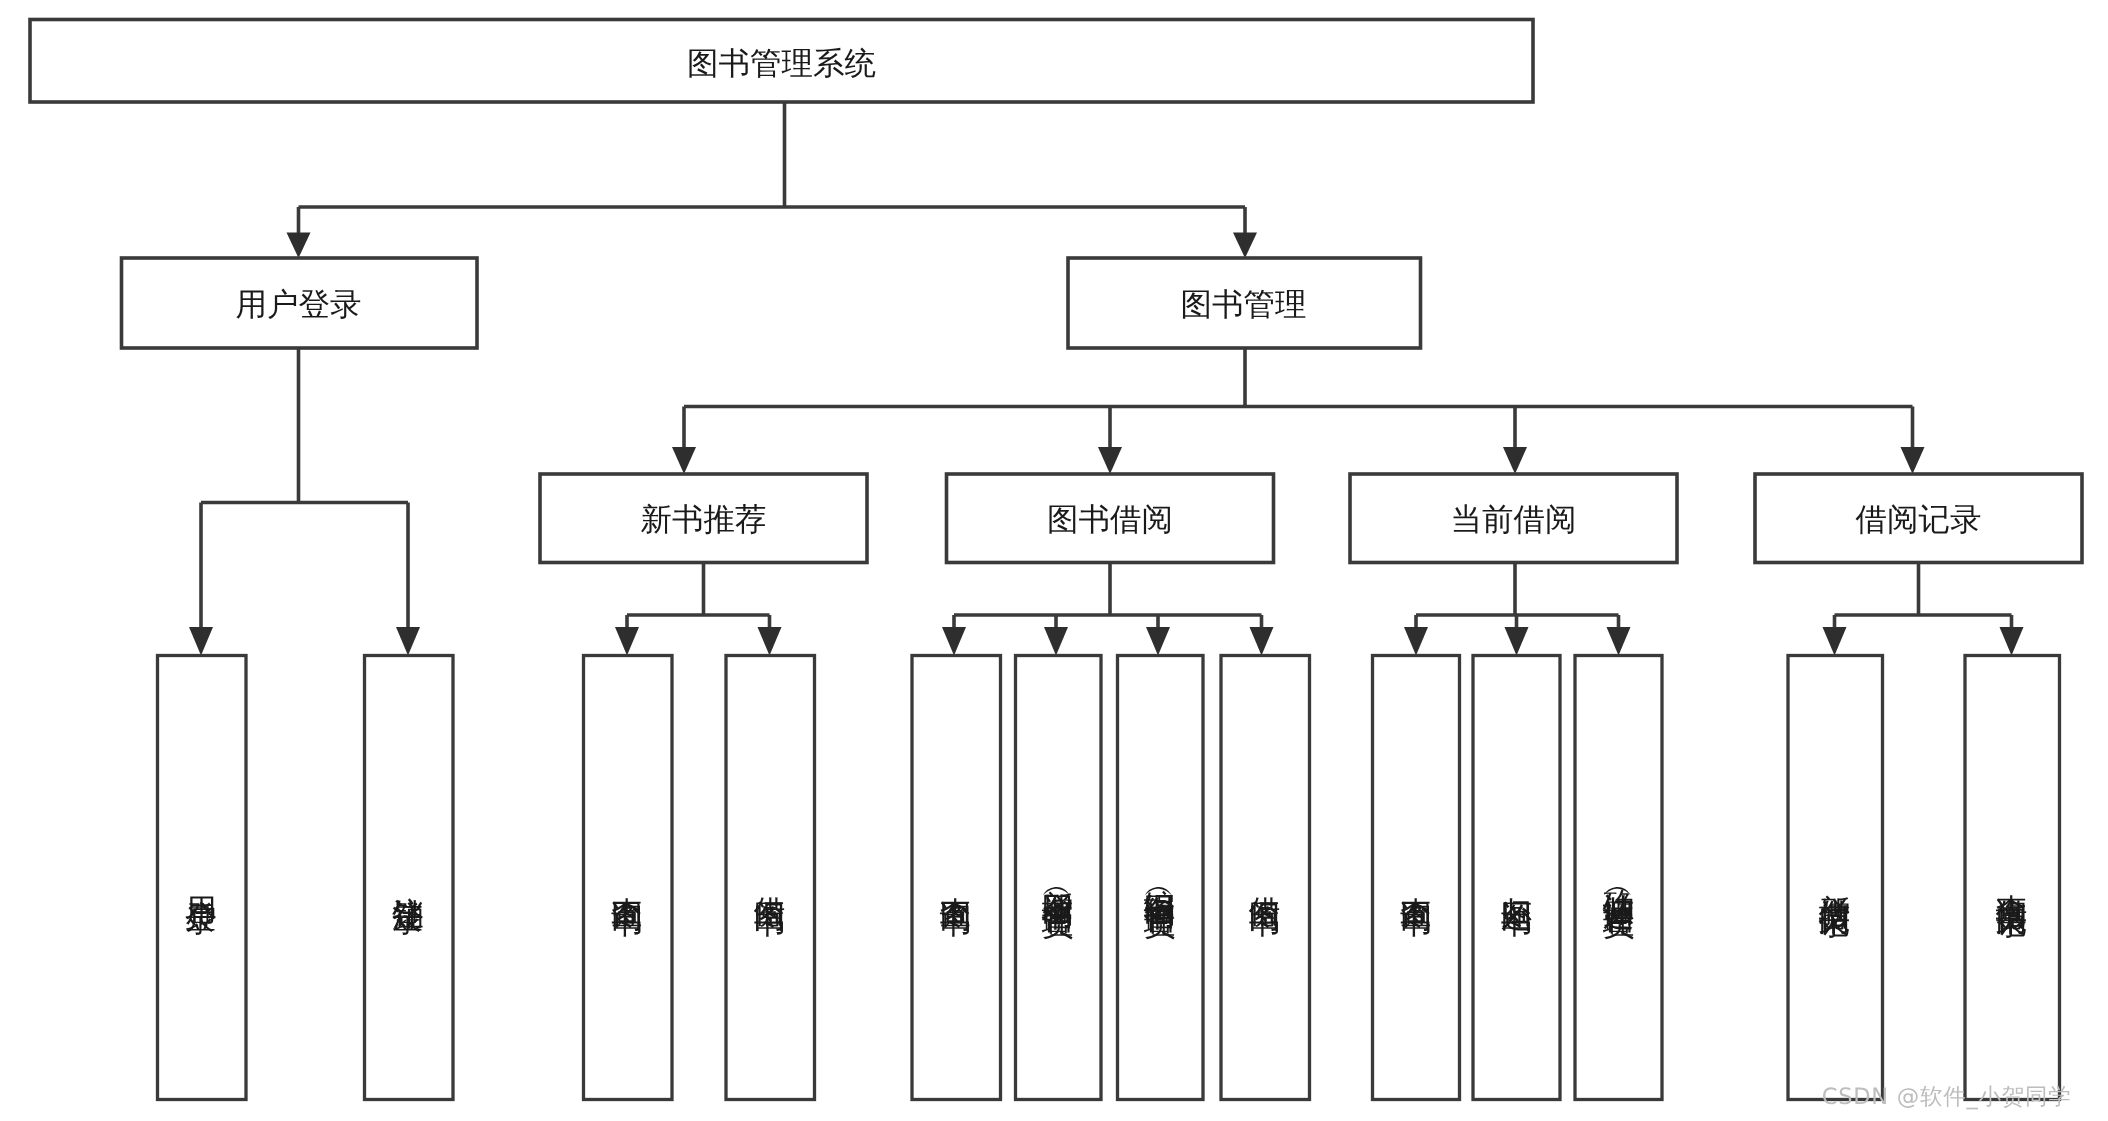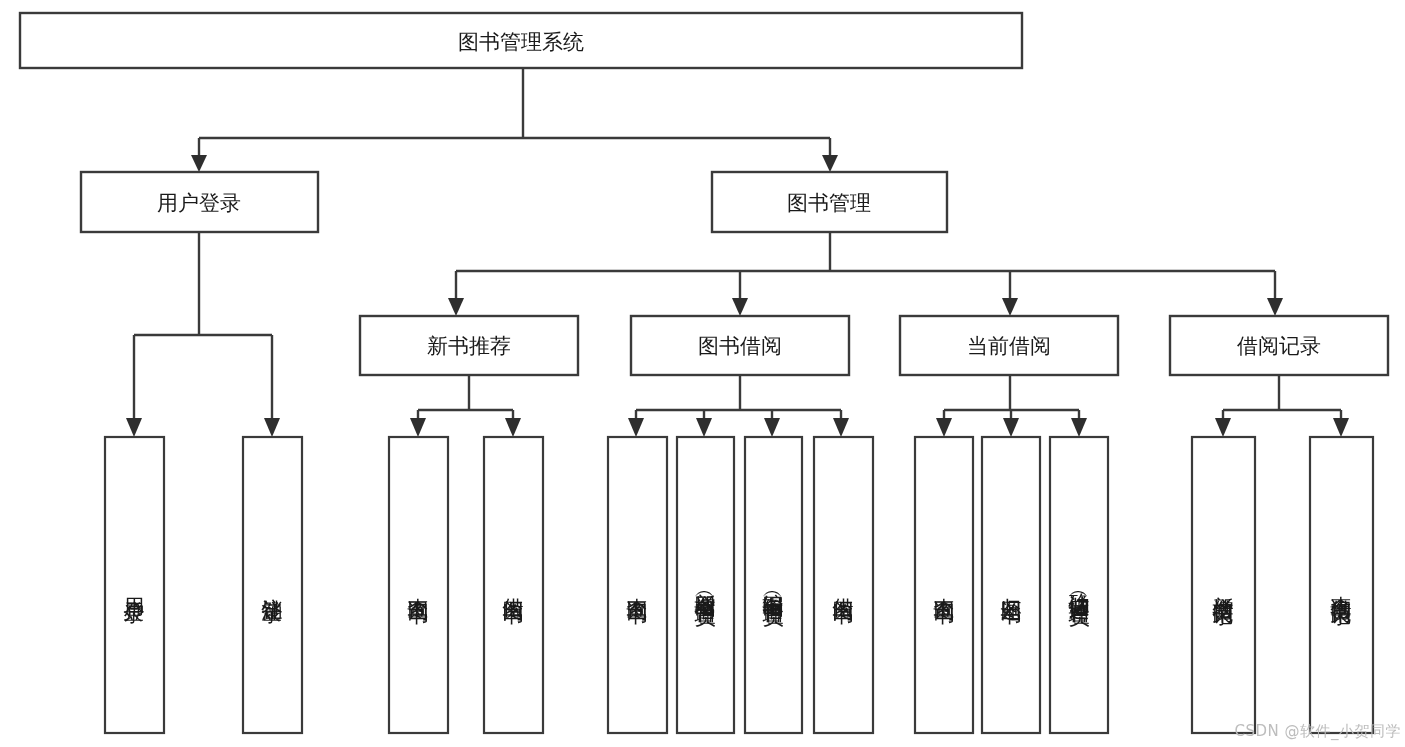--- a/index.html
+++ b/index.html
@@ -47,21 +47,21 @@
     dominant-baseline: central;
   }
   .node-label.vertical-label {
     font-size: 21px;
     writing-mode: vertical-rl;
     text-orientation: upright;
     letter-spacing: 2px;
   }
   .watermark {
     position: absolute;
-    right: 4px;
+    right: 24px;
     bottom: 6px;
     font-size: 15px;
     color: #bdbdbd;
     font-family: "DejaVu Sans", "Liberation Sans", sans-serif;
     white-space: nowrap;
     letter-spacing: 0.5px;
   }
 </style>
 </head>
 <body>

